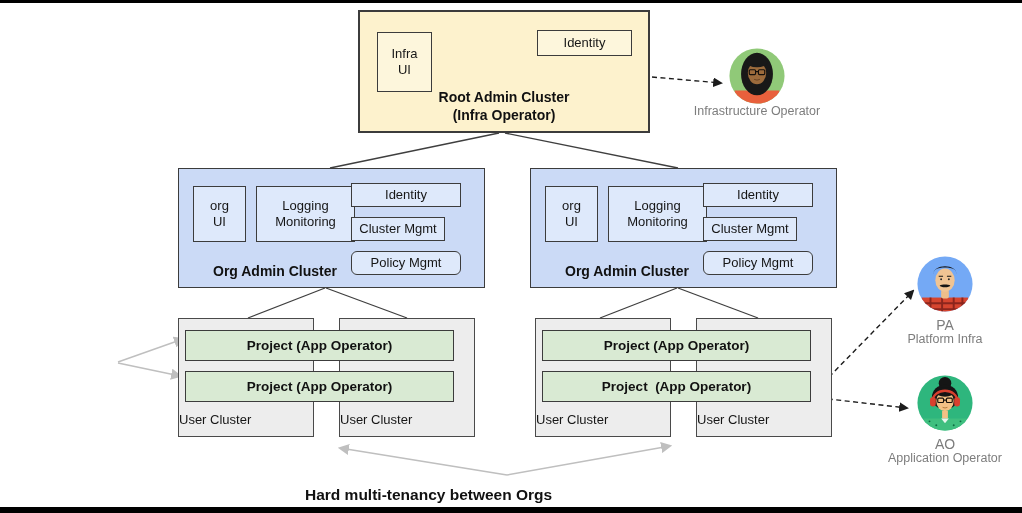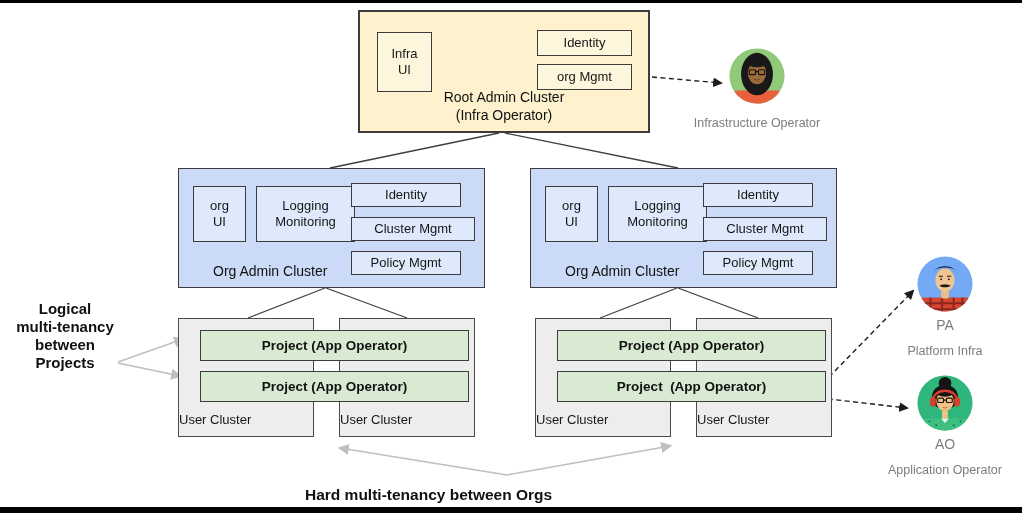--- a/index.html
+++ b/index.html
@@ -12,74 +12,74 @@
   .edge-bar.bottom{bottom:0;height:6px;}
 
   svg.overlay{position:absolute;left:0;top:0;width:1022px;height:513px;pointer-events:none;}
 
   .cluster{position:absolute;border:2px solid var(--border);box-sizing:border-box;}
   .inner-box{
     position:absolute;border:1.6px solid var(--border);box-sizing:border-box;
     display:flex;align-items:center;justify-content:center;text-align:center;
     font-size:13px;line-height:1.25;white-space:pre-line;color:#161616;
   }
-  .cluster-title{position:absolute;font-weight:400;font-size:14px;color:#111;white-space:pre-line;}
+  .cluster-title{position:absolute;font-weight:700;font-size:14px;color:#111;white-space:pre-line;}
 
   
   .root-cluster{left:358px;top:10px;width:292px;height:123px;background:var(--root_fill);}
   .root-cluster .inner-box{background:var(--root_inner_fill);}
   .rb-infra{left:17px;top:20px;width:55px;height:60px;}
   .rb-sysmgr{left:80px;top:20px;width:88px;height:60px;}
   .rb-identity{left:177px;top:18px;width:95px;height:26px;}
   .rb-orgmgmt{left:177px;top:52px;width:95px;height:26px;}
   .root-cluster .cluster-title{left:0;right:0;bottom:7px;text-align:center;line-height:1.3;}
 
   
   .org-cluster{top:168px;width:307px;height:120px;background:var(--org_fill);border-width:1.6px;}
   .org-left{left:178px;} .org-right{left:530px;}
   .org-cluster .inner-box{background:var(--org_inner_fill);}
   .ob-orgui{left:14px;top:17px;width:53px;height:56px;}
   .ob-logmon{left:77px;top:17px;width:99px;height:56px;}
   .ob-identity{left:172px;top:14px;width:110px;height:24px;}
-  .ob-clustermgmt{left:172px;top:48px;width:124px;height:24px;}
-  .ob-policymgmt{left:172px;top:82px;width:110px;height:24px;}
+  .ob-clustermgmt{left:172px;top:48px;width:94px;height:24px;}
+  .ob-policymgmt{left:172px;top:82px;width:110px;height:24px;border-radius:6px;}
   .org-cluster .cluster-title{left:34px;bottom:8px;}
 
   
   .uc-group{position:absolute;top:318px;width:297px;height:119px;}
   .uc-group-left{left:178px;} .uc-group-right{left:535px;}
   .user-cluster{
     position:absolute;top:0;width:136px;height:119px;box-sizing:border-box;
     background:var(--user_fill);border:1.6px solid #4a4a4a;
   }
   .uc-a{left:0;} .uc-b{right:0;}
   .uc-label{position:absolute;left:0;right:0;bottom:9px;text-align:left;font-size:13px;color:#161616;}
   .project-bar{
-    position:absolute;left:22px;width:269px;height:31px;box-sizing:border-box;
+    position:absolute;left:7px;width:269px;height:31px;box-sizing:border-box;
     background:var(--project_fill);border:1.6px solid var(--border);
     display:flex;align-items:center;justify-content:center;
     font-weight:700;font-size:13.5px;white-space:pre;color:#111;
   }
   .p1{top:12px;} .p2{top:53px;}
 
   
   .label-left{
     position:absolute;left:0;top:300px;width:130px;text-align:center;
     font-weight:700;font-size:15px;line-height:1.2;white-space:pre-line;color:#111;
   }
   .label-bottom{
     position:absolute;left:305px;top:486px;width:412px;text-align:left;
     font-weight:700;font-size:15.5px;color:#111;
   }
 
   
   .persona{position:absolute;width:150px;text-align:center;color:var(--persona_text);}
   .persona svg{width:58px;height:58px;display:block;margin:0 auto;}
   .persona .abbr{font-size:14px;margin-top:5px;line-height:1.1;}
-  .persona .role{font-size:12.5px;margin-top:12px;white-space:nowrap;line-height:1.1;}
+  .persona .role{font-size:12.5px;margin-top:0;white-space:nowrap;line-height:1.1;}
   .persona-io{left:682px;top:47px;}
   .persona-pa{left:870px;top:255px;}
   .persona-ao{left:870px;top:374px;}
 </style>
 </head>
 <body>
 
 <div class="canvas">
 
   <div class="edge-bar top"></div>
@@ -115,21 +115,20 @@
       <line x1="652" y1="77" x2="721" y2="83" marker-end="url(#arrow-dark)"></line>
       <line x1="829" y1="377" x2="913" y2="291" marker-end="url(#arrow-dark)"></line>
       <line x1="794" y1="395" x2="907" y2="408" marker-end="url(#arrow-dark)"></line>
     </g>
   </svg>
 
   <div class="cluster root-cluster">
     <div class="inner-box rb-infra"><span>Infra
 UI</span></div>
     <div class="inner-box rb-identity"><span>Identity</span></div>
-    <div class="inner-box rb-orgmgmt"><span>org Mgmt</span></div>
     <div class="cluster-title">Root Admin Cluster
 (Infra Operator)</div>
   </div>
 
   <div class="cluster org-cluster org-left">
     <div class="inner-box ob-orgui"><span>org
 UI</span></div>
     <div class="inner-box ob-logmon"><span>Logging
 Monitoring</span></div>
     <div class="inner-box ob-identity"><span>Identity</span></div>
@@ -164,24 +163,20 @@
     <div class="user-cluster uc-a">
       <div class="uc-label">User Cluster</div>
     </div>
     <div class="user-cluster uc-b">
       <div class="uc-label">User Cluster</div>
     </div>
     <div class="project-bar p1">Project (App Operator)</div>
     <div class="project-bar p2">Project  (App Operator)</div>
   </div>
 
-  <div class="label-left">Logical
-multi-tenancy
-between
-Projects</div>
   <div class="label-bottom">Hard multi-tenancy between Orgs</div>
 
   <div class="persona persona-io">
     <svg viewBox="0 0 60 60">
       <defs>
           <clipPath id="clip-io">
             <circle cx="30" cy="30" r="28.5"></circle>
           </clipPath>
         </defs>
       <circle cx="30" cy="30" r="28.5" fill="#90c978"></circle>

